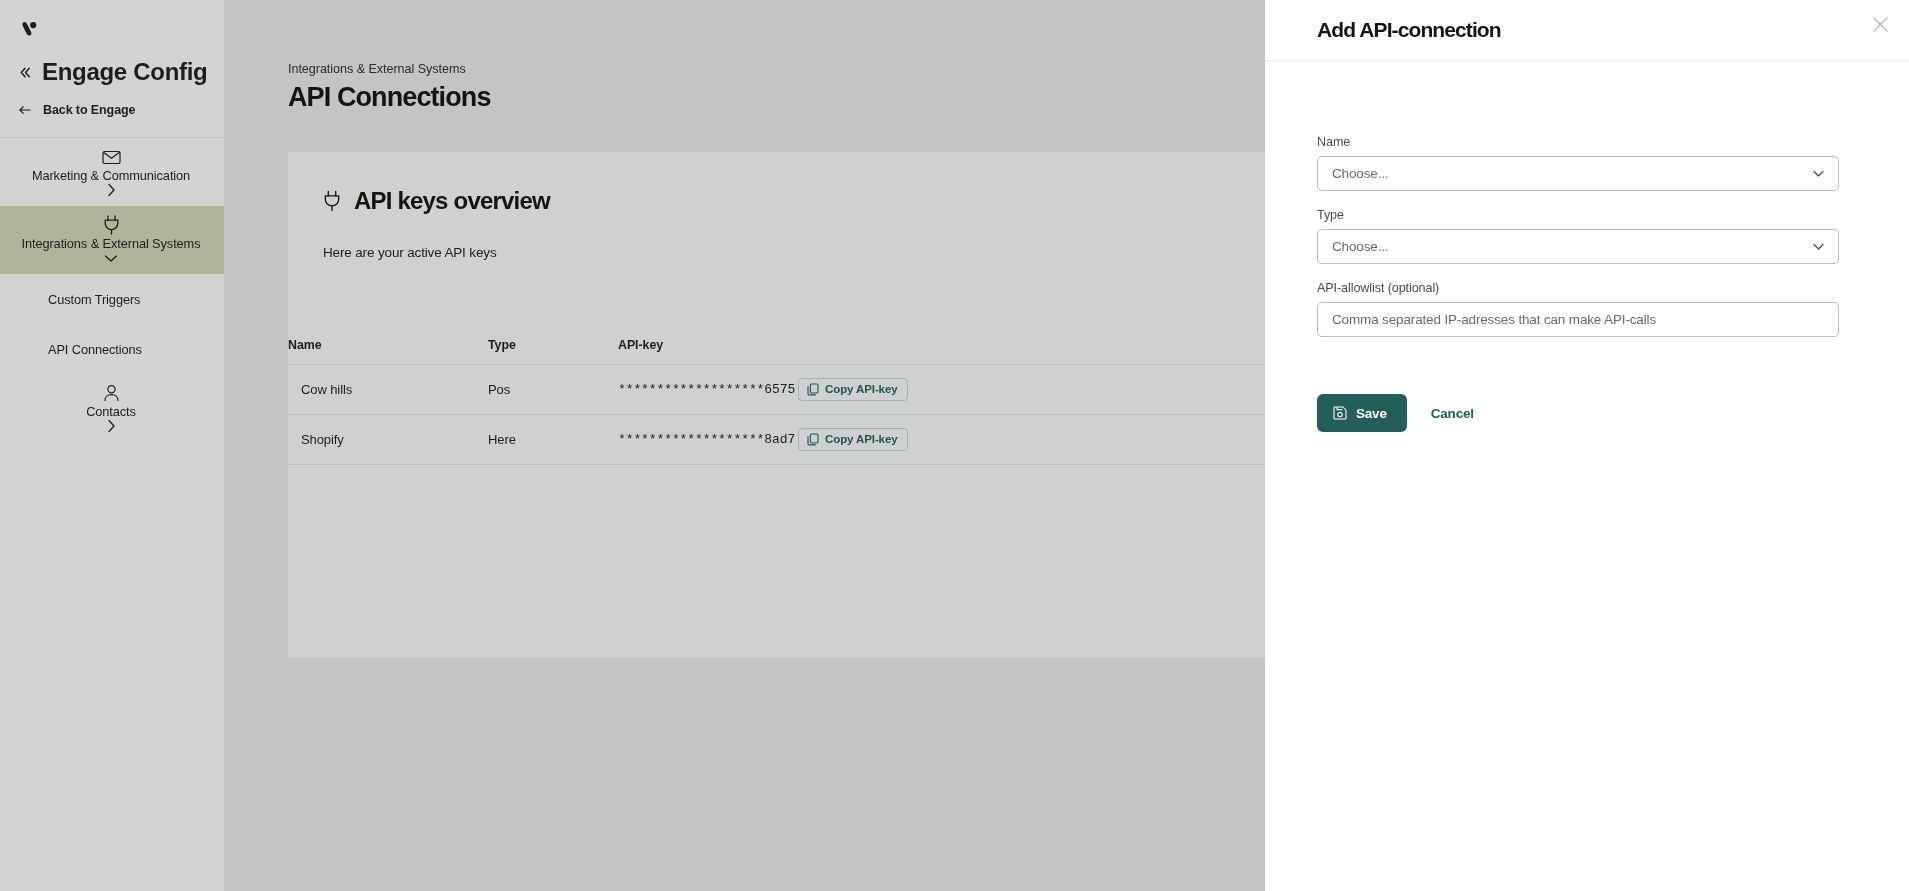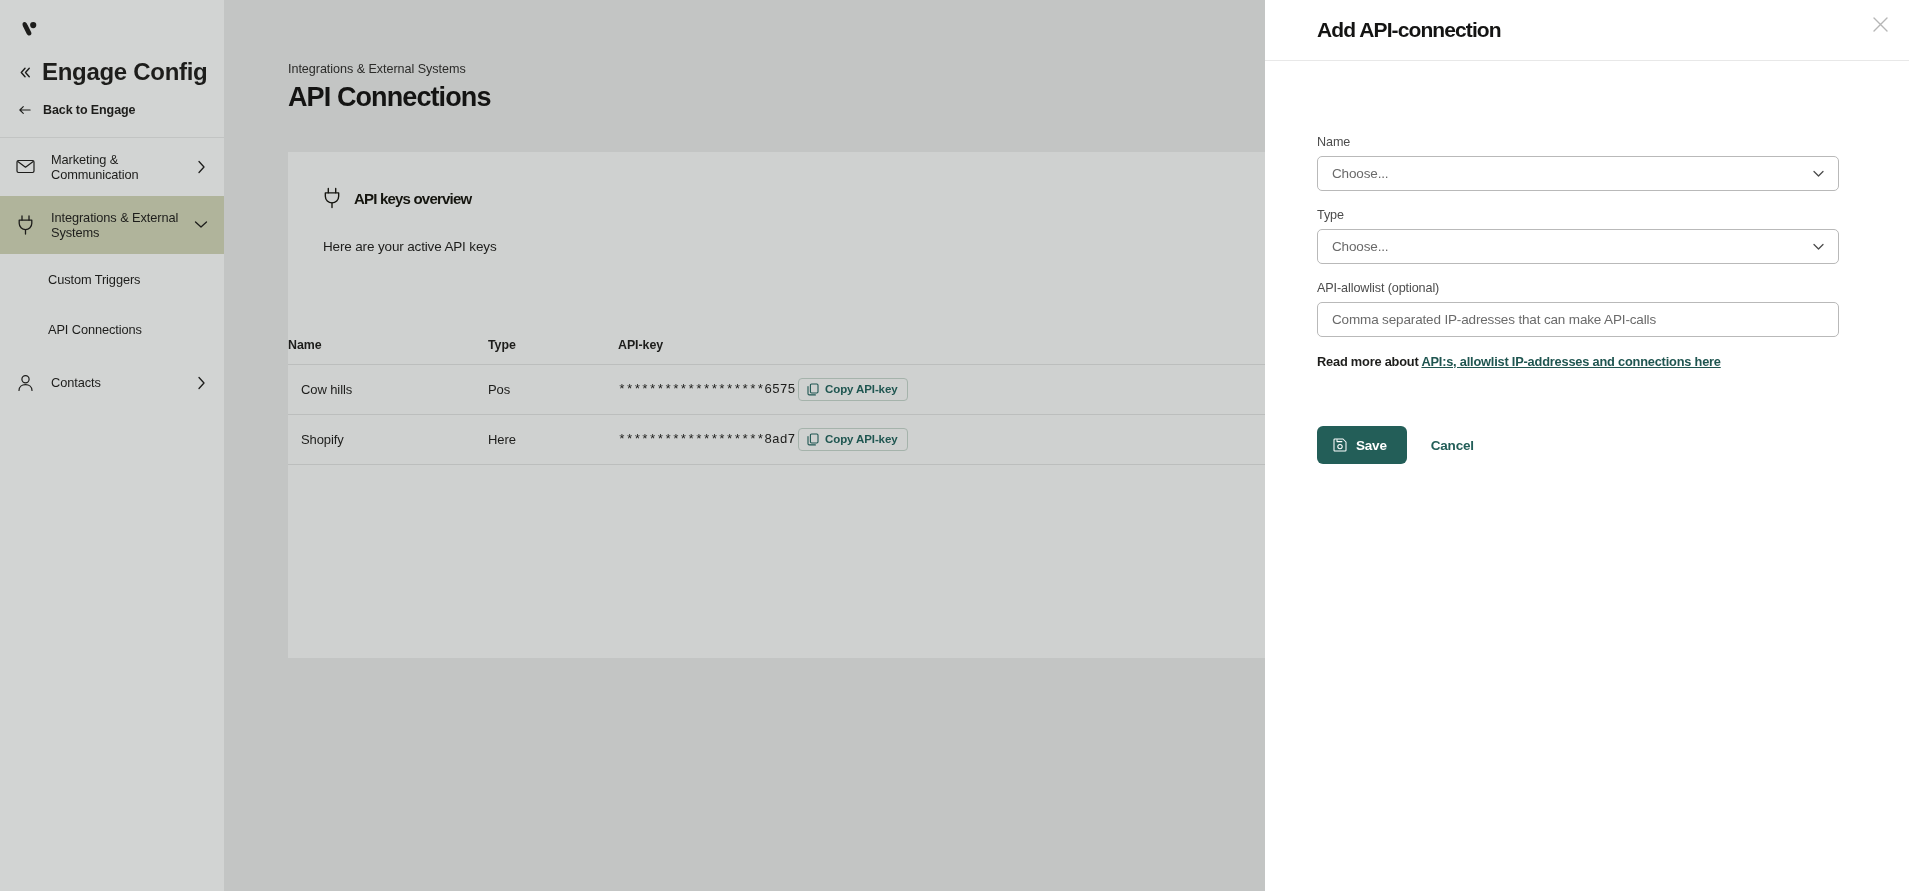--- a/index.html
+++ b/index.html
@@ -47,24 +47,25 @@
     letter-spacing: -0.1px;
   }
 
   .sb-divider { height: 1px; background: #c2c4c3; width: 100%; }
 
   .nav { display: flex; flex-direction: column; }
   .nav-item {
     display: flex; align-items: center;
     min-height: 58px;
     padding: 8px 16px 8px 14px;
-    gap: 15px;
+    gap: 0;
     cursor: pointer;
     position: relative;
     border-bottom: 1px solid transparent;
+    flex-direction: column;
   }
   .nav-item.active-parent { background: #b0b49b; }
   .nav-icon { width: 22px; flex: 0 0 22px; display: flex; align-items: center; justify-content: center; }
   .nav-icon svg { display: block; }
   .nav-label {
     flex: 1 1 auto;
     font-size: 12.8px; line-height: 15px;
     font-weight: 500; color: #1d1d1b;
     letter-spacing: -0.1px;
   }
@@ -97,21 +98,21 @@
   .card {
     position: absolute; left: 64px; top: 152px;
     width: 1480px; height: 506px;
     background: #cfd1d0;
   }
   .card-head {
     display: flex; align-items: center; gap: 13px;
     padding: 35px 0 0 35px;
   }
   .card-head-title {
-    font-size: 15px; font-weight: 700; letter-spacing: -0.8px;
+    font-size: 24px; font-weight: 700; letter-spacing: -0.8px;
     color: #15150f;
   }
   .card-sub {
     padding: 30px 0 0 35px;
     font-size: 13.5px; color: #1d1d1b; letter-spacing: -0.15px;
   }
 
   table.keys {
     position: absolute; left: 0; top: 178px;
     width: 100%; border-collapse: collapse;
@@ -459,23 +460,20 @@
         </div>
       </div>
 
       <div class="field">
         <div class="field-label">API-allowlist (optional)</div>
         <div class="ctrl">
           <input type="text" placeholder="Comma separated IP-adresses that can make API-calls" style="">
         </div>
       </div>
 
-      <div class="readmore">
-        <span>Read more about </span><a>API:s, allowlist IP-addresses and connections here</a>
-      </div>
 
       <div class="panel-actions">
         <button class="save-btn">
           <span>
             <svg width="14" height="14" viewBox="0 0 14 14">
               <path d="M1 1.8 A0.8 0.8 0 0 1 1.8 1 L10 1 L13 4 L13 12.2 A0.8 0.8 0 0 1 12.2 13 L1.8 13 A0.8 0.8 0 0 1 1 12.2 Z" fill="none" stroke="#ffffff" stroke-width="1.05" stroke-linejoin="round"></path>
               <circle cx="7" cy="8.6" r="2.2" fill="none" stroke="#ffffff" stroke-width="1.05"></circle>
               <path d="M4 1.2 L4 3.6 L9.3 3.6" fill="none" stroke="#ffffff" stroke-width="1.05" stroke-linejoin="round"></path>
             </svg>
           </span>

